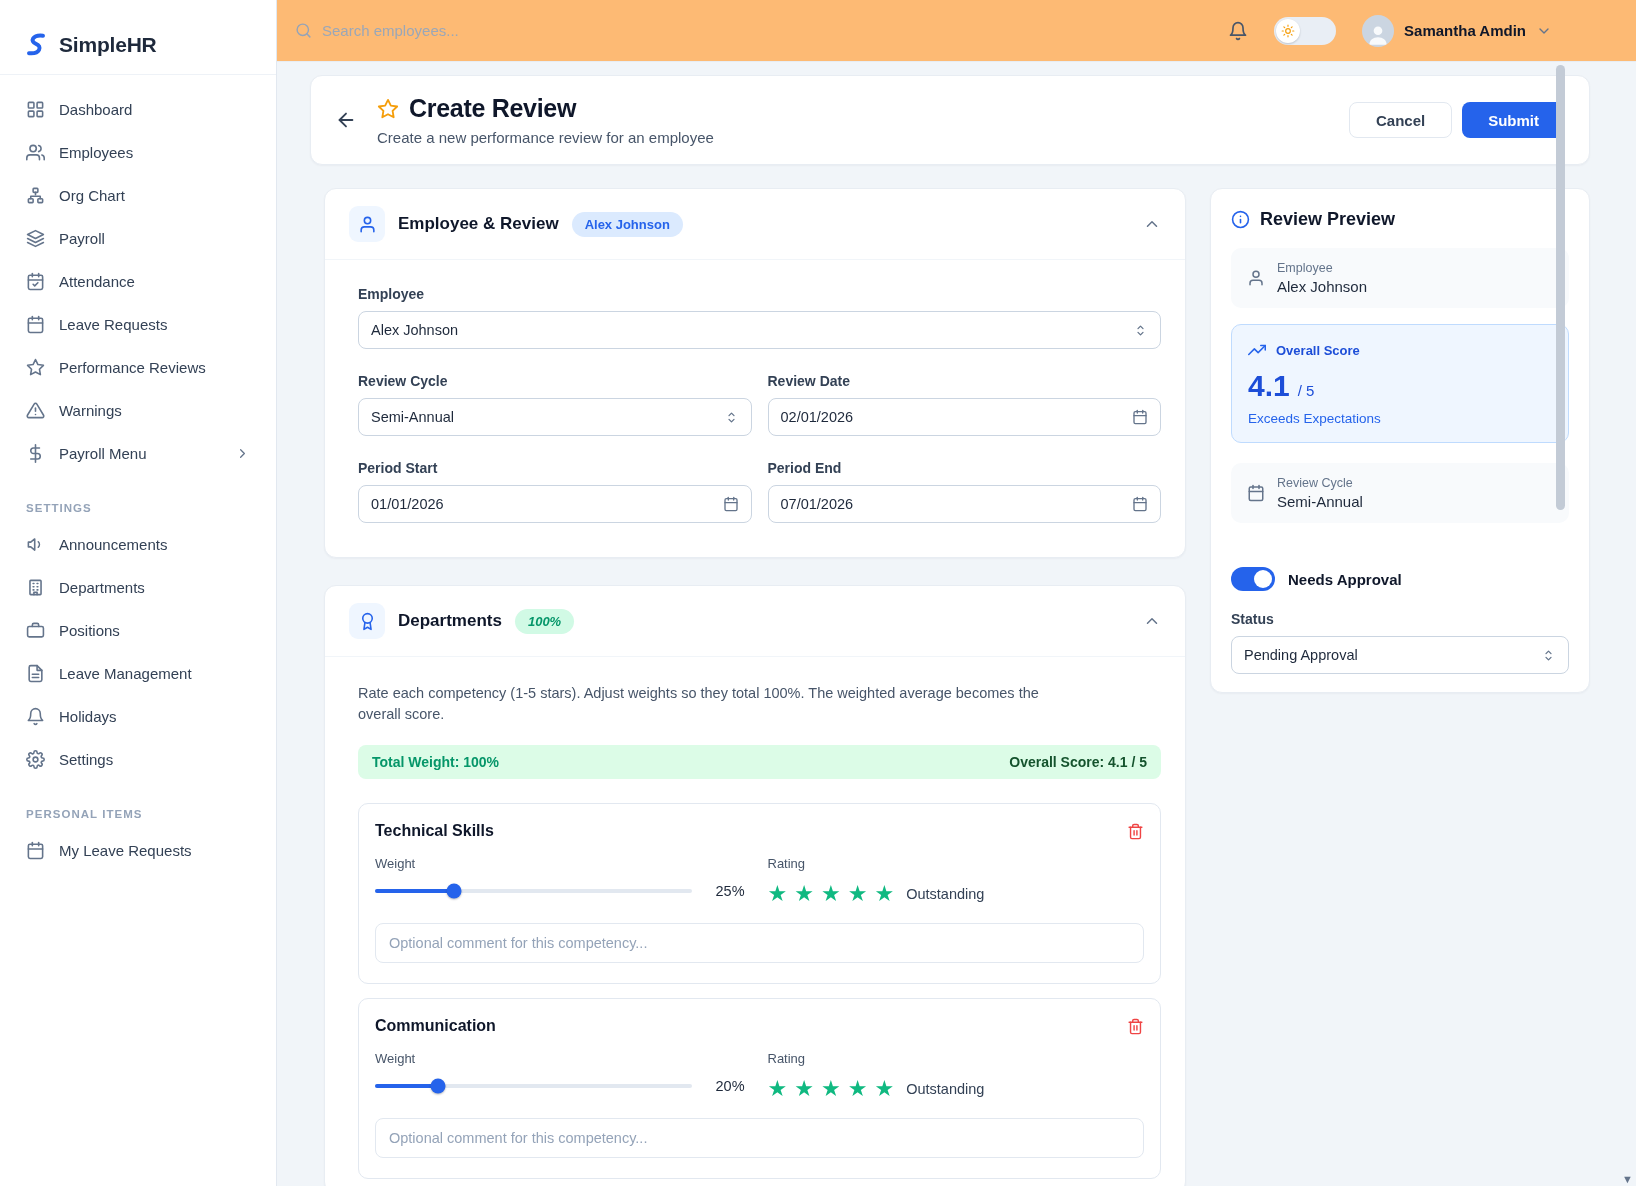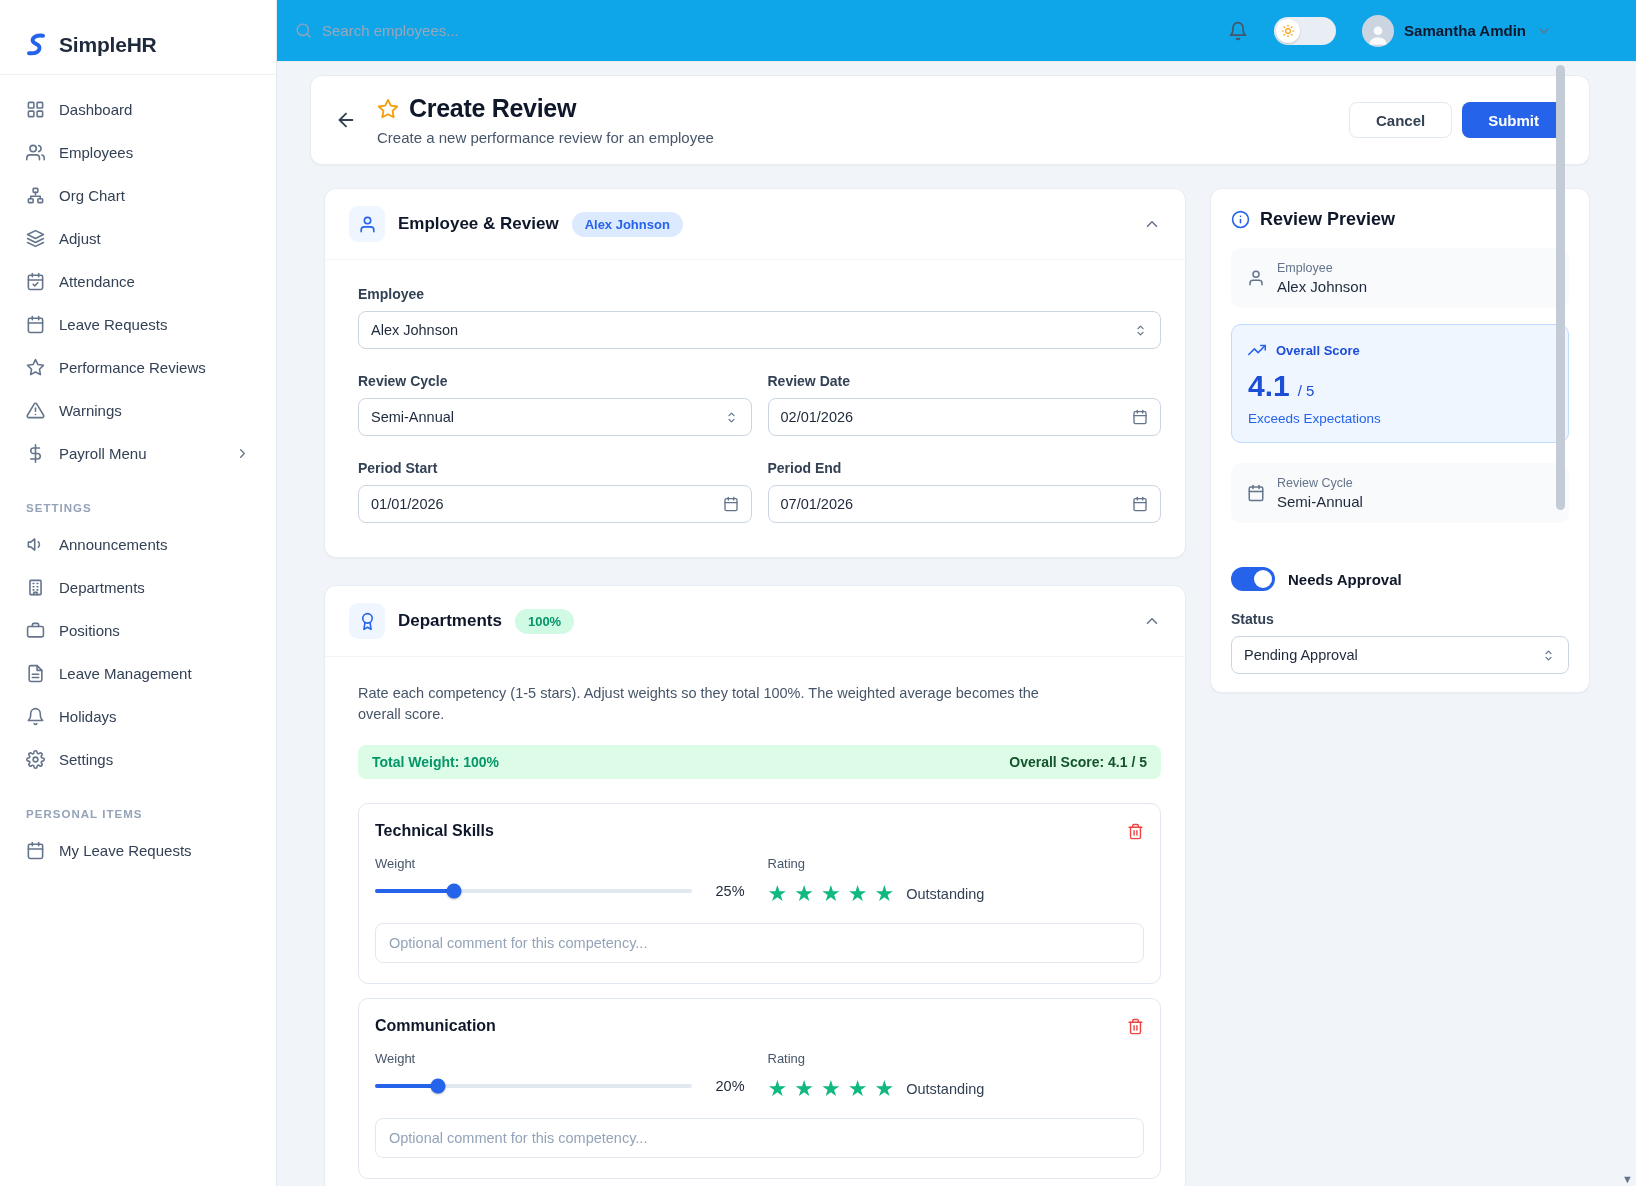--- a/index.html
+++ b/index.html
@@ -26,21 +26,21 @@
   .nav-item .nav-ic { width:19px; height:19px; color:#64748b; flex:none; }
   .nav-item .spacer { margin-left:auto; }
   .nav-section {
     padding:26px 26px 8px 26px; font-size:11.5px; font-weight:700;
     letter-spacing:0.09em; color:#94a3b8;
   }
 
   
   .main { position:absolute; left:277px; top:0; right:0; height:1186px; }
   .topbar {
-    height:62px; background:#0ea5e9; border-bottom:1px solid #e8edf3;
+    height:62px; background:#fdba74; border-bottom:1px solid #e8edf3;
     display:flex; align-items:center; padding:0 84px 0 18px;
   }
   .search { display:flex; align-items:center; gap:10px; width:420px; color:#94a3b8; }
   .search svg { width:17px; height:17px; color:#94a3b8; flex:none; }
   .search input { border:0; outline:0; font-size:15px; width:100%; color:#334155; background:transparent; }
   .search input::placeholder { color:#9aa7b8; }
   .topbar-right { margin-left:auto; display:flex; align-items:center; gap:26px;text-align:center; }
   .bell { width:20px; height:20px; color:#475569; cursor:pointer; }
   .theme-toggle {
     width:62px; height:28px; border-radius:999px; background:#e9eef5; position:relative; cursor:pointer; flex:none;
@@ -80,21 +80,21 @@
 
   .section-head { display:flex; align-items:center; gap:13px; padding:17px 24px; border-bottom:1px solid #f1f5f9; }
   .section-ic {
     width:36px; height:36px; border-radius:9px; background:#eff6ff; color:#2563eb;
     display:flex; align-items:center; justify-content:center; flex:none;
   }
   .section-ic svg { width:19px; height:19px; }
   .section-title { font-size:17px; font-weight:700; color:#0f172a; }
   .pill { border-radius:999px; font-size:13px; font-weight:600; padding:5px 13px; }
   .pill-blue { background:#dbeafe; color:#2563eb; }
-  .pill-green { background:#d1fae5; color:#059669; }
+  .pill-green { background:#d1fae5; color:#059669;font-style:italic; }
   .collapse { margin-left:auto; width:18px; height:18px; color:#64748b; cursor:pointer; }
 
   .section-body { padding:26px 24px 30px 33px; }
   .fgroup { margin-bottom:24px; }
   .flabel { display:block; font-size:14px; font-weight:600; color:#334155; margin-bottom:9px; }
   .grid2 { display:grid; grid-template-columns:1fr 1fr; gap:16px; }
   .select, .dateinput {
     height:38px; border:1px solid #cbd5e1; border-radius:8px; background:#fff;
     display:flex; align-items:center; justify-content:space-between; padding:0 12px;
     font-size:14.5px; color:#1e293b; cursor:pointer; width:100%;
@@ -200,21 +200,21 @@
           <path d="M6 16v-3h12v3"></path>
         </svg>
       <span>Org Chart</span>
     </div>
     <div class="nav-item">
       <svg class="ic nav-ic" viewBox="0 0 24 24">
           <polygon points="12 2 2 7 12 12 22 7 12 2"></polygon>
           <polyline points="2 12 12 17 22 12"></polyline>
           <polyline points="2 17 12 22 22 17"></polyline>
         </svg>
-      <span>Adjust</span>
+      <span>Payroll</span>
     </div>
     <div class="nav-item">
       <svg class="ic nav-ic" viewBox="0 0 24 24">
           <rect x="3" y="4" width="18" height="18" rx="2"></rect>
           <line x1="16" y1="2" x2="16" y2="6"></line>
           <line x1="8" y1="2" x2="8" y2="6"></line>
           <line x1="3" y1="10" x2="21" y2="10"></line>
           <path d="M9 15.5l2 2 4-4"></path>
         </svg>
       <span>Attendance</span>

